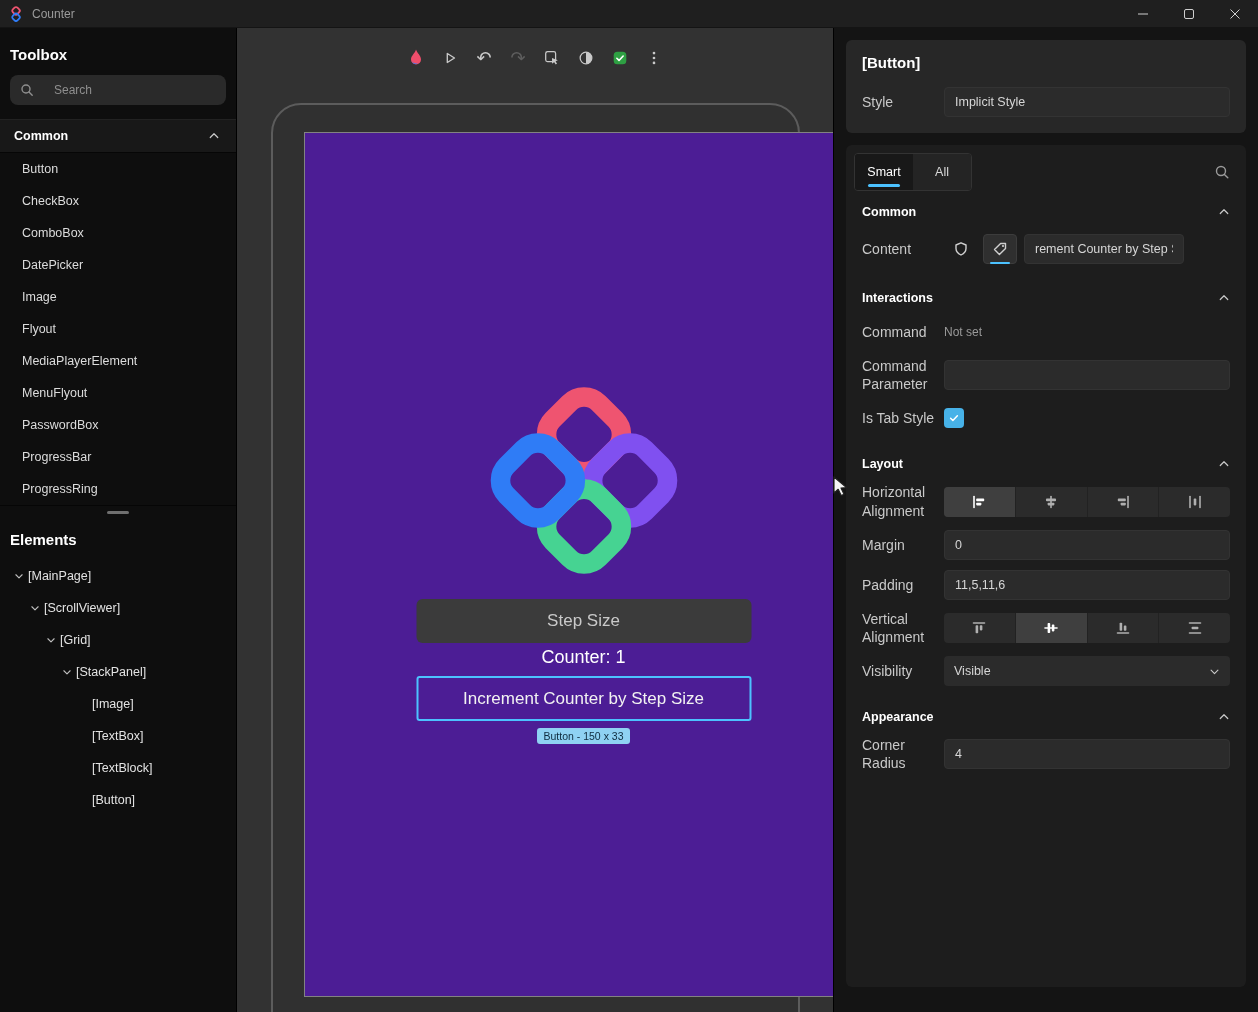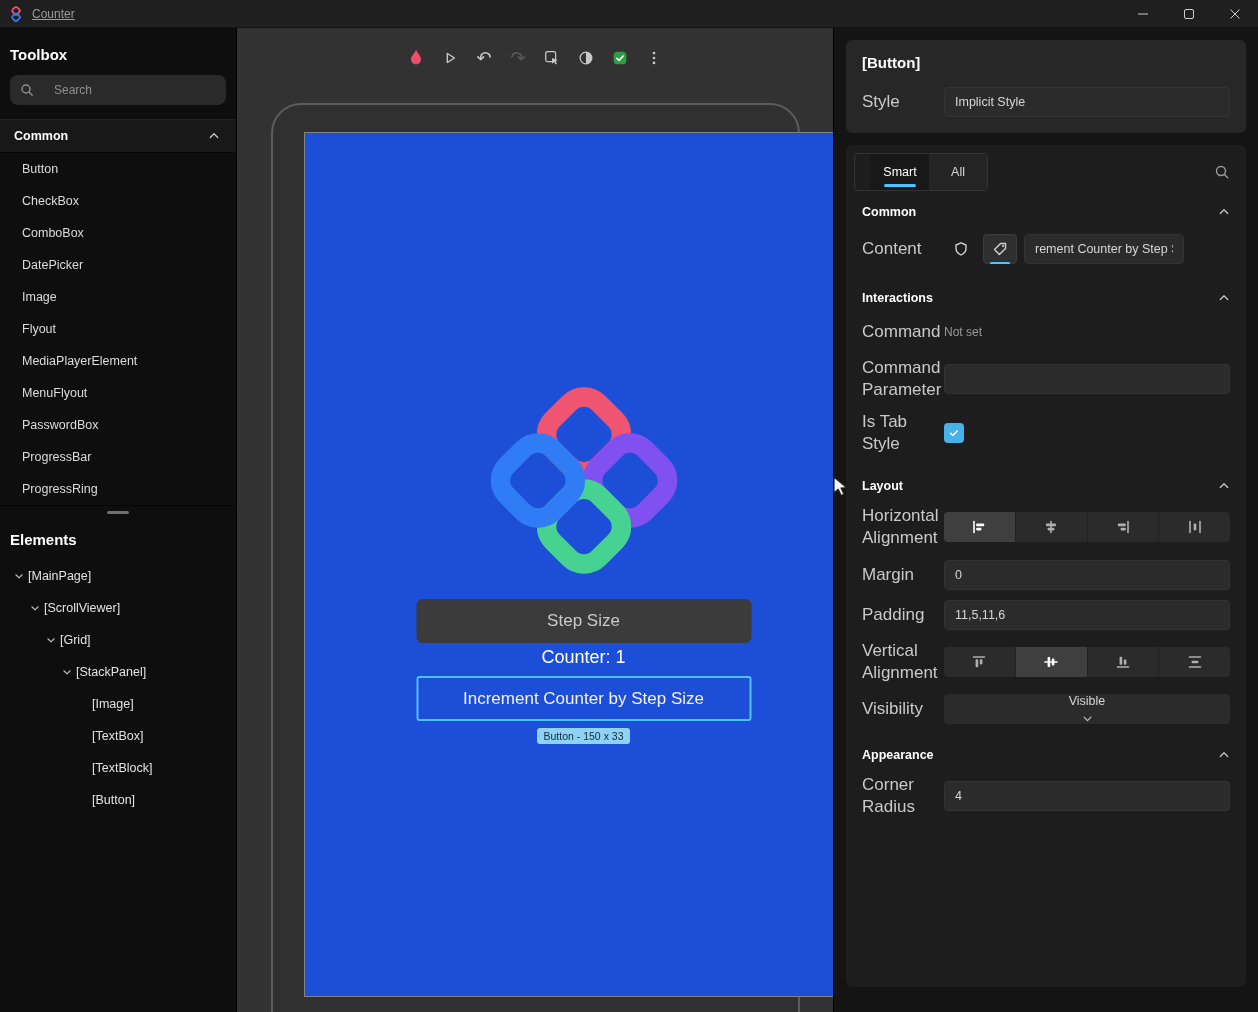--- a/index.html
+++ b/index.html
@@ -4,21 +4,21 @@
 <style>
   * { margin:0; padding:0; box-sizing:border-box; }
   html,body { width:1258px; height:1012px; overflow:hidden; background:#1b1b1b;
     font-family:"Liberation Sans", sans-serif; -webkit-font-smoothing:antialiased; }
   .app { position:relative; width:1258px; height:1012px; background:#1f1f1f; }
 
   
   .titlebar { height:28px; background:#1f1f1f; display:flex; align-items:center;
     border-bottom:1px solid #141414; }
   .titlebar .app-icon { margin:0 8px 0 8px; display:flex; }
-  .titlebar .title { font-size:12px; color:#9b9b9b;text-decoration:underline; }
+  .titlebar .title { font-size:12px; color:#9b9b9b; }
   .win-controls { margin-left:auto; display:flex; height:100%; }
   .win-btn { width:46px; height:100%; background:transparent; border:none; display:flex;
     align-items:center; justify-content:center; color:#cfcfcf; cursor:default; }
 
   
   .main { display:flex; height:984px; }
 
   
   .left-panel { width:237px; flex:none; background:#0e0e0e; border-right:1px solid #000;
     display:flex; flex-direction:column; overflow:hidden; }
@@ -43,21 +43,21 @@
   
   .canvas { flex:1; position:relative; background:#323232; overflow:hidden; }
   .toolbar { position:absolute; top:16px; left:50%; transform:translateX(-50%);
     display:flex; gap:6px; align-items:center; }
   .tool-btn { width:28px; height:28px; border:none; background:transparent; border-radius:4px;
     display:flex; align-items:center; justify-content:center; color:#c9c9c9; font-size:16px; cursor:default; }
   .tool-btn.dim { color:#5e5e5e; }
   .device { position:absolute; left:34px; top:75px; width:529px; height:940px;
     border:2px solid #5c5c5c; border-radius:30px; background:#303030; }
   .screen { position:absolute; left:31px; top:27px; width:559px; height:865px;
-    border:1px solid #828282; background:#1d4ed8; overflow:hidden; }
+    border:1px solid #828282; background:#4c1d95; overflow:hidden; }
   .logo { position:absolute; top:240px; left:50%; transform:translateX(-50%); }
   .step-box { position:absolute; top:466px; left:50%; transform:translateX(-50%);
     width:335px; height:44px; background:#3b3b3b; border-radius:6px; color:#c9c9c9;
     font-size:17px; display:flex; align-items:center; justify-content:center; }
   .counter-text { position:absolute; top:514px; left:0; right:0; text-align:center;
     color:#fff; font-size:18px; }
   .inc-btn { position:absolute; top:543px; left:50%; transform:translateX(-50%);
     width:335px; height:45px; background:transparent; border:2px solid #4cc2ff; border-radius:3px;
     color:#f2f2f2; font-size:17px; display:flex; align-items:center; justify-content:center; cursor:default; }
   .sel-badge { position:absolute; top:595px; left:50%; transform:translateX(-50%);
@@ -65,28 +65,28 @@
 
   
   .right-panel { width:425px; flex:none; background:#141414; border-left:1px solid #000;
     padding:12px; overflow:hidden; }
   .prop-card { border-radius:6px; }
   .prop-card.head { background:#272727; padding:14px 16px 16px 16px; margin-bottom:12px; }
   .prop-title { font-size:15px; font-weight:700; color:#fff; margin-bottom:16px; }
   .prop-card.body { background:#1d1d1d; height:842px; }
   .prop-row { display:flex; align-items:center; margin:0 16px 10px 16px; min-height:30px; }
   .prop-card.head .prop-row { margin:0; }
-  .plabel { width:82px; flex:none; font-size:17px; color:#c9c9c9; line-height:1.3; padding-right:6px; }
+  .plabel { width:82px; flex:none; font-size:14px; color:#c9c9c9; line-height:1.3; padding-right:6px; }
   .pctrl { flex:1; display:flex; align-items:center; }
   .pinput { width:100%; height:30px; background:#2b2b2b; border:1px solid #333; border-radius:4px;
     color:#d6d6d6; font-size:12.5px; padding:0 10px; outline:none; font-family:"Liberation Sans",sans-serif; }
   .ptext { font-size:12px; color:#9a9a9a; }
 
   .tabbar { display:flex; align-items:center; padding:8px 16px 0 8px; height:46px; }
-  .tabs { display:flex; border:1px solid #333; border-radius:4px; overflow:hidden;padding-left:16px; }
+  .tabs { display:flex; border:1px solid #333; border-radius:4px; overflow:hidden; }
   .tab { width:58px; height:36px; display:flex; align-items:center; justify-content:center;
     font-size:12.5px; color:#d8d8d8; background:#242424; position:relative; cursor:default; }
   .tab.active { background:#181818; color:#fff; }
   .tab.active::after { content:""; position:absolute; bottom:3px; left:50%; transform:translateX(-50%);
     width:32px; height:3px; border-radius:2px; background:#4cc2ff; }
   .tab-search { margin-left:auto; color:#9a9a9a; display:flex; }
 
   .sec-head { display:flex; align-items:center; justify-content:space-between;
     padding:14px 16px 12px 16px; }
   .sec-head .sec-title { font-size:12.5px; font-weight:700; color:#fff; }
@@ -105,21 +105,21 @@
   .seg { display:flex; width:100%; height:30px; background:#2b2b2b; border-radius:4px; overflow:hidden; }
   .seg-cell { flex:1; display:flex; align-items:center; justify-content:center; color:#b0b0b0;
     border-left:1px solid #222; cursor:default; }
   .seg-cell:first-child { border-left:none; }
   .seg-cell.sel { background:#3f3f3f; color:#fff; }
   .seg svg .ln { stroke:currentColor; stroke-width:1.6; fill:none; stroke-linecap:round; }
   .seg svg rect { fill:currentColor; }
 
   .pselect { width:100%; height:30px; background:#2b2b2b; border-radius:4px; display:flex;
     align-items:center; justify-content:space-between; padding:0 10px; color:#d6d6d6;
-    font-size:12.5px; cursor:default;flex-direction:column; }
+    font-size:12.5px; cursor:default; }
 
   .cursor { position:absolute; left:832px; top:476px; z-index:1000; pointer-events:none; }
   svg { display:block; }
 </style>
 </head>
 <body>
 
 <div class="app">
 
   <header class="titlebar">

